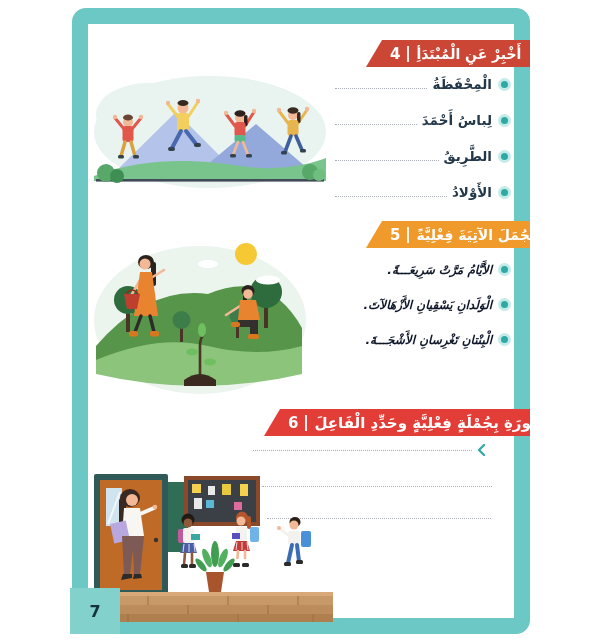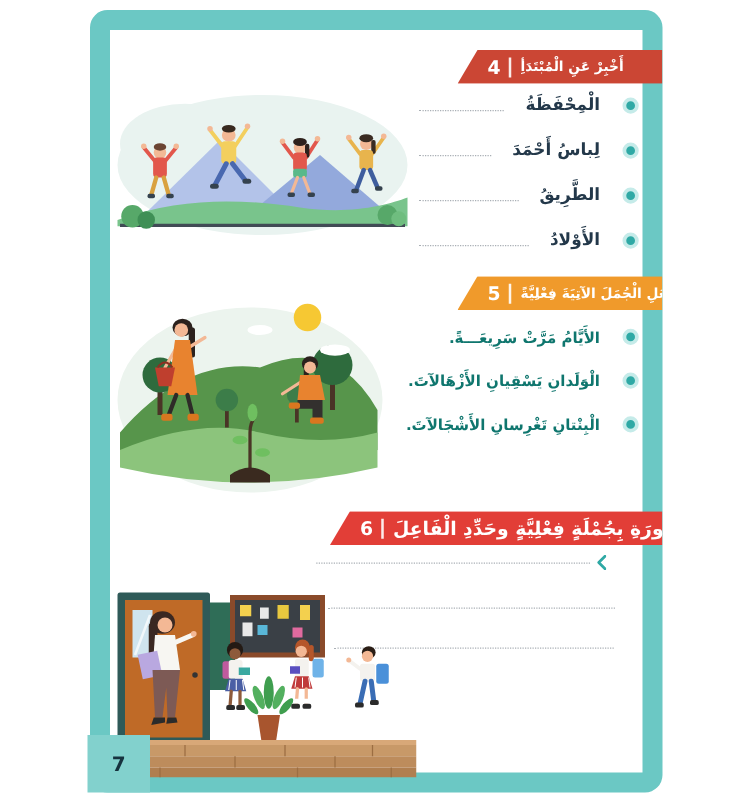--- a/index.html
+++ b/index.html
@@ -20,38 +20,38 @@
     color:#16323e; font-weight:bold; font-size:16px;
   }
   
   .banner {
     position:absolute; height:27px; z-index:4; display:flex; align-items:center;
     color:#fff; clip-path:polygon(16px 0, 100% 0, 100% 100%, 0 100%);
     padding-left:24px; box-sizing:border-box;
   }
   .banner .b-num { font-size:15px; font-weight:bold; flex:none; }
   .banner .b-div { width:2px; height:16px; background:rgba(255,255,255,.9); margin:0 7px; flex:none; }
-  .banner .b-title { font-size:11px; font-weight:bold; white-space:nowrap; direction:rtl; }
+  .banner .b-title { font-size:14px; font-weight:bold; white-space:nowrap; direction:rtl; }
   .banner-4 { left:366px; top:40px;  width:164px; background:#cb4634; }
   .banner-5 { left:366px; top:221px; width:164px; background:#f09a2b; }
   .banner-6 { left:264px; top:409px; width:266px; background:#e23e37; }
   .banner-6 .b-title { font-size:15px; }
 
   
   .rows { position:absolute; z-index:2; }
   .rows-4 { left:335px; top:66px; width:176px; }
   .rows-5 { left:292px; top:252px; width:219px; }
-  .row { display:flex; direction:rtl; align-items:center; height:36px;gap:12px; }
+  .row { display:flex; direction:rtl; align-items:center; height:36px; }
   .rows-5 .row { height:35px; }
   .bullet {
     flex:none; width:7px; height:7px; border-radius:50%;
     background:#2fa9a5; border:3px solid #c5ebe9; margin-left:6px;
   }
   .word { font-size:13.5px; font-weight:bold; color:#23384a; white-space:nowrap; margin-left:5px; }
-  .sentence { font-size:12px; font-weight:bold; color:#0f766e; white-space:nowrap; }
+  .sentence { font-size:12px; font-weight:bold; color:#0f172a; white-space:nowrap;font-style:italic; }
   .dots { flex:1; border-bottom:1.6px dotted #a9afb5; transform:translateY(4px); }
 
   
   .ansline { position:absolute; z-index:2; display:flex; direction:rtl; align-items:center; height:14px; }
   .ansline .dots { transform:translateY(0); }
   .ansline-1 { left:253px; top:443px; width:232px; }
   .ansline-2 { left:262px; top:479px; width:230px; }
   .ansline-3 { left:267px; top:511px; width:224px; }
   .chev { flex:none; margin-left:5px; display:flex; align-items:center; }
 
@@ -216,21 +216,21 @@
     <div class="row">
       <span class="bullet"></span>
       <span class="sentence" dir="rtl">الأَيَّامُ مَرَّتْ سَرِيعَـــةً.</span>
     </div>
     <div class="row">
       <span class="bullet"></span>
       <span class="sentence" dir="rtl">الْوَلَدانِ يَسْقِيانِ الأَزْهَالآتَ.</span>
     </div>
     <div class="row">
       <span class="bullet"></span>
-      <span class="sentence" dir="rtl">الْبِنْتانِ تَغْرِسانِ الأَشْجَالآتَ.</span>
+      <span class="sentence" dir="rtl">الْبِنْتانِ تَغْرِسانِ الأَشْجَـــةَ.</span>
     </div>
   </div>
 
   <div class="banner banner-6">
     <span class="b-num">6</span>
     <span class="b-div"></span>
     <span class="b-title" dir="rtl">عَبِّرْ عَنِ الصُّورَةِ بِجُمْلَةٍ فِعْلِيَّةٍ وحَدِّدِ الْفَاعِلَ</span>
   </div>
 
   <div class="ansline ansline-1">

